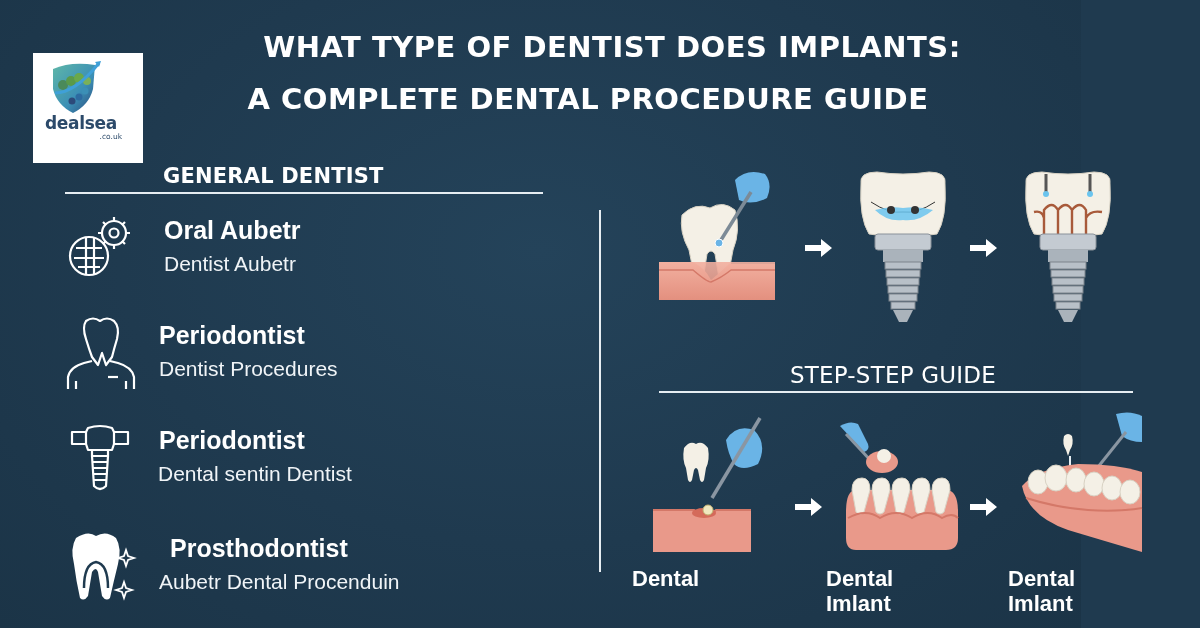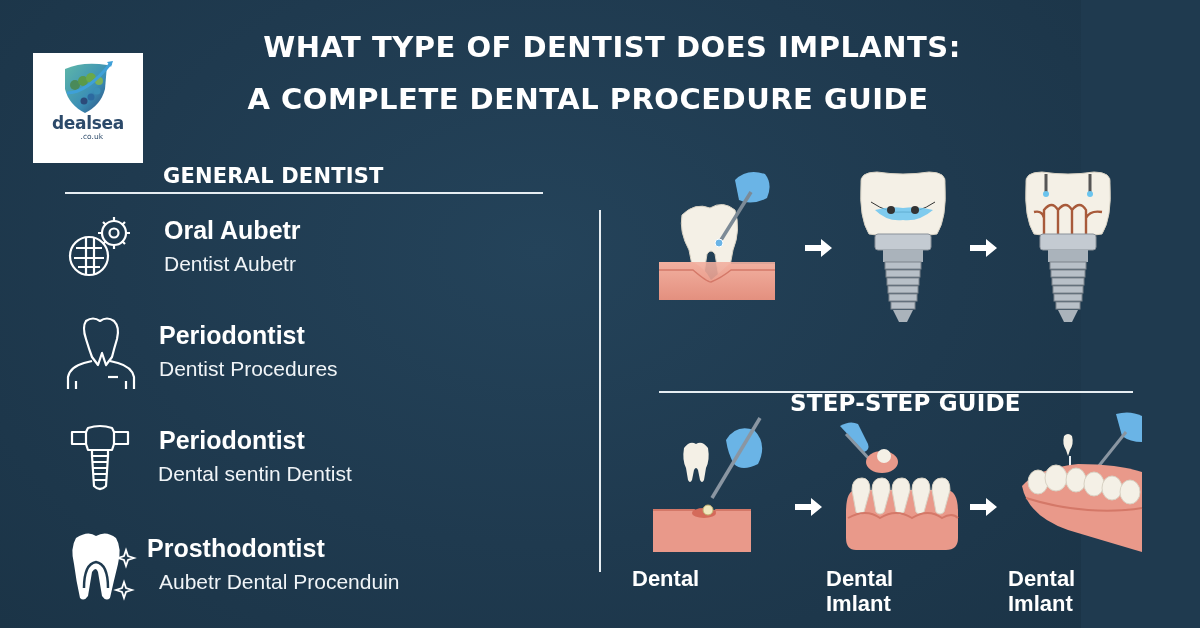--- a/index.html
+++ b/index.html
@@ -19,58 +19,58 @@
       position: absolute; left: 0; width: 1200px; text-align: center;
       font-family: "DejaVu Sans", sans-serif; font-weight: bold;
       font-size: 29px; letter-spacing: 0.5px; color: #ffffff;
     }
     .title-1 { top: 30px; left: 12px; }
     .title-2 { top: 82px; left: -12px; }
 
     
     .logo {
       position: absolute; left: 33px; top: 53px; width: 110px; height: 110px;
-      background: #ffffff; display: flex; flex-direction: column; align-items: center;
+      background: #ffffff; display: flex; flex-direction: column;  padding-left: 12px;
     }
     .logo svg { margin-top: 6px; }
     .logo-word {
       font-family: "DejaVu Sans", sans-serif; font-size: 17px; font-weight: bold;
       color: #2c4a6a; margin-top: -4px; letter-spacing: -0.3px;
     }
     .logo-sub {
       font-family: "DejaVu Sans", sans-serif; font-size: 7.5px; color: #2c4a6a;
-      align-self: flex-end; margin-right: 40px; margin-top: -1px;
+      align-self: flex-end; margin-right: 21px; margin-top: -1px;
     }
 
     
     .section-head {
       position: absolute; font-family: "DejaVu Sans", sans-serif;
       font-size: 21px; color: #ffffff; letter-spacing: 0.2px;
     }
     .general-head { left: 163px; top: 164px; font-weight: bold; }
-    .step-head { left: 790px; top: 362px; font-weight: bold; font-size: 23px; margin-top: 28px; }
+    .step-head { left: 790px; top: 362px; font-weight: normal; font-size: 23px; }
     .rule { position: absolute; height: 2px; background: #e6edf2; }
     .rule-general { left: 65px; top: 192px; width: 478px; }
     .rule-step { left: 659px; top: 391px; width: 474px; }
     .vrule { position: absolute; left: 599px; top: 210px; width: 2px; height: 362px; background: #e6edf2; }
 
     
     .spec { position: absolute; left: 62px; width: 460px; height: 80px; }
     .spec .icon { position: absolute; left: 0; top: 0; width: 78px; height: 78px; }
     .spec .name {
       position: absolute; left: 100px; font-size: 25px; font-weight: bold; color: #ffffff;
       white-space: nowrap;
     }
     .spec .sub {
       position: absolute; left: 100px; font-size: 21px; color: #f0f4f7; white-space: nowrap;
     }
     .spec-1 { top: 208px; } .spec-1 .name { top: 8px; left: 102px; } .spec-1 .sub { top: 44px; left: 102px; }
     .spec-2 { top: 313px; } .spec-2 .name { top: 8px; left: 97px; } .spec-2 .sub { top: 44px; left: 97px; }
     .spec-3 { top: 420px; } .spec-3 .name { top: 6px; left: 97px; } .spec-3 .sub { top: 42px; left: 96px; }
-    .spec-4 { top: 528px; } .spec-4 .name { top: 6px; left: 85px; } .spec-4 .sub { top: 42px; left: 97px; }
+    .spec-4 { top: 528px; } .spec-4 .name { top: 6px; left: 108px; } .spec-4 .sub { top: 42px; left: 97px; }
 
     
     .illus { position: absolute; }
     .arrow { position: absolute; }
 
     .step-label {
       position: absolute; text-align: left; font-size: 22px; font-weight: bold;
       color: #ffffff; line-height: 25px; width: 150px;
     }
   </style>

